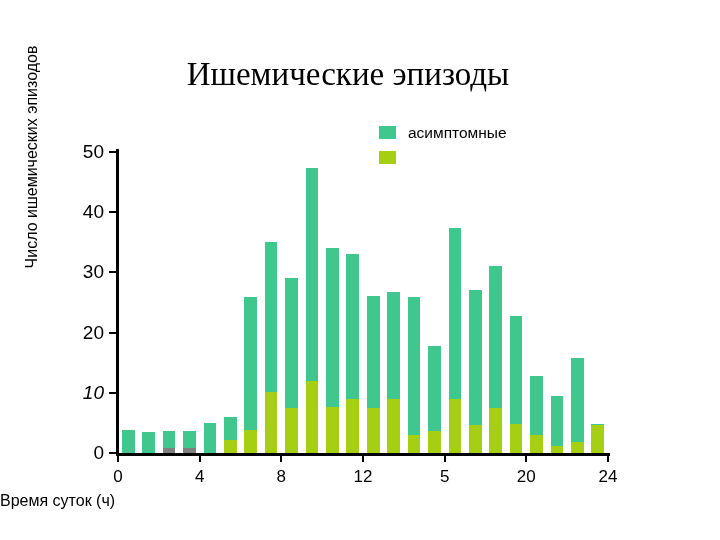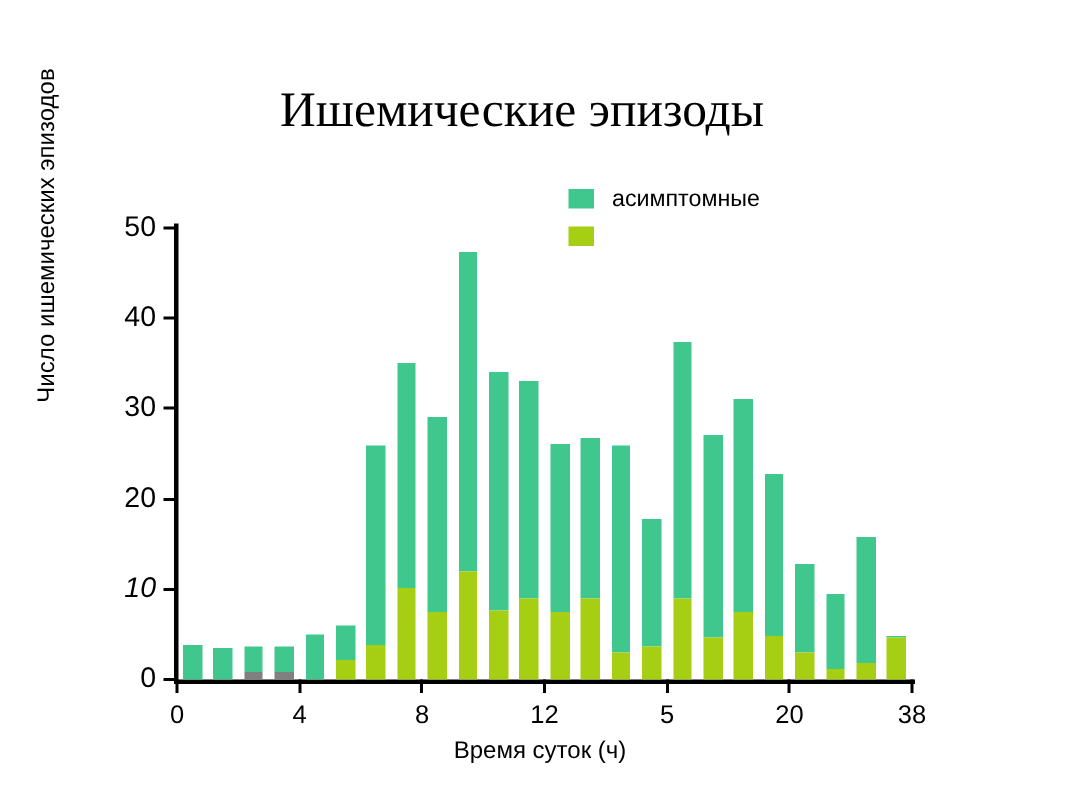--- a/index.html
+++ b/index.html
@@ -34,21 +34,21 @@
     font-size:19px;color:#000;white-space:nowrap;
     transform:translateY(-50%);
   }
   .xtick{position:absolute;top:301px;width:2px;height:9px;background:#000;}
   .xtick-label{
     position:absolute;top:315px;font-size:17px;color:#000;
     transform:translateX(-50%);white-space:nowrap;
   }
 
   .xlabel{
-    position:absolute;left:0;top:492px;width:720px;text-align:center;
+    position:absolute;left:0;top:492px;width:720px;text-align:left;
     font-size:16px;color:#000;
   }
   .ylabel{
     position:absolute;left:-178px;top:148px;width:420px;
     font-size:16px;color:#000;text-align:center;
     transform:rotate(-90deg);transform-origin:center center;
   }
   .ylabel-wrap{position:absolute;left:0;top:0;width:0;height:0;}
 
   .bar{position:absolute;bottom:0;display:flex;flex-direction:column;justify-content:flex-end;}
@@ -93,21 +93,21 @@
       <div class="xtick-label" style="left: 81.6667px;">4</div>
       <div class="xtick" style="left: 162.333px;"></div>
       <div class="xtick-label" style="left: 163.333px;">8</div>
       <div class="xtick" style="left: 244px;"></div>
       <div class="xtick-label" style="left: 245px;">12</div>
       <div class="xtick" style="left: 325.667px;"></div>
       <div class="xtick-label" style="left: 326.667px;">5</div>
       <div class="xtick" style="left: 407.333px;"></div>
       <div class="xtick-label" style="left: 408.333px;">20</div>
       <div class="xtick" style="left: 489px;"></div>
-      <div class="xtick-label" style="left: 490px;">38</div>
+      <div class="xtick-label" style="left: 490px;">24</div>
       <div class="bar" style="left: 3.87917px; width: 12.6583px;">
         <div class="seg" style="height: 22.876px; background: rgb(63, 199, 141);"></div>
       </div>
       <div class="bar" style="left: 24.2958px; width: 12.6583px;">
         <div class="seg" style="height: 21.07px; background: rgb(63, 199, 141);"></div>
       </div>
       <div class="bar" style="left: 44.7125px; width: 12.6583px;">
         <div class="seg" style="height: 16.856px; background: rgb(63, 199, 141);"></div>
         <div class="seg" style="height: 5.418px; background: rgb(128, 128, 128);"></div>
       </div>

